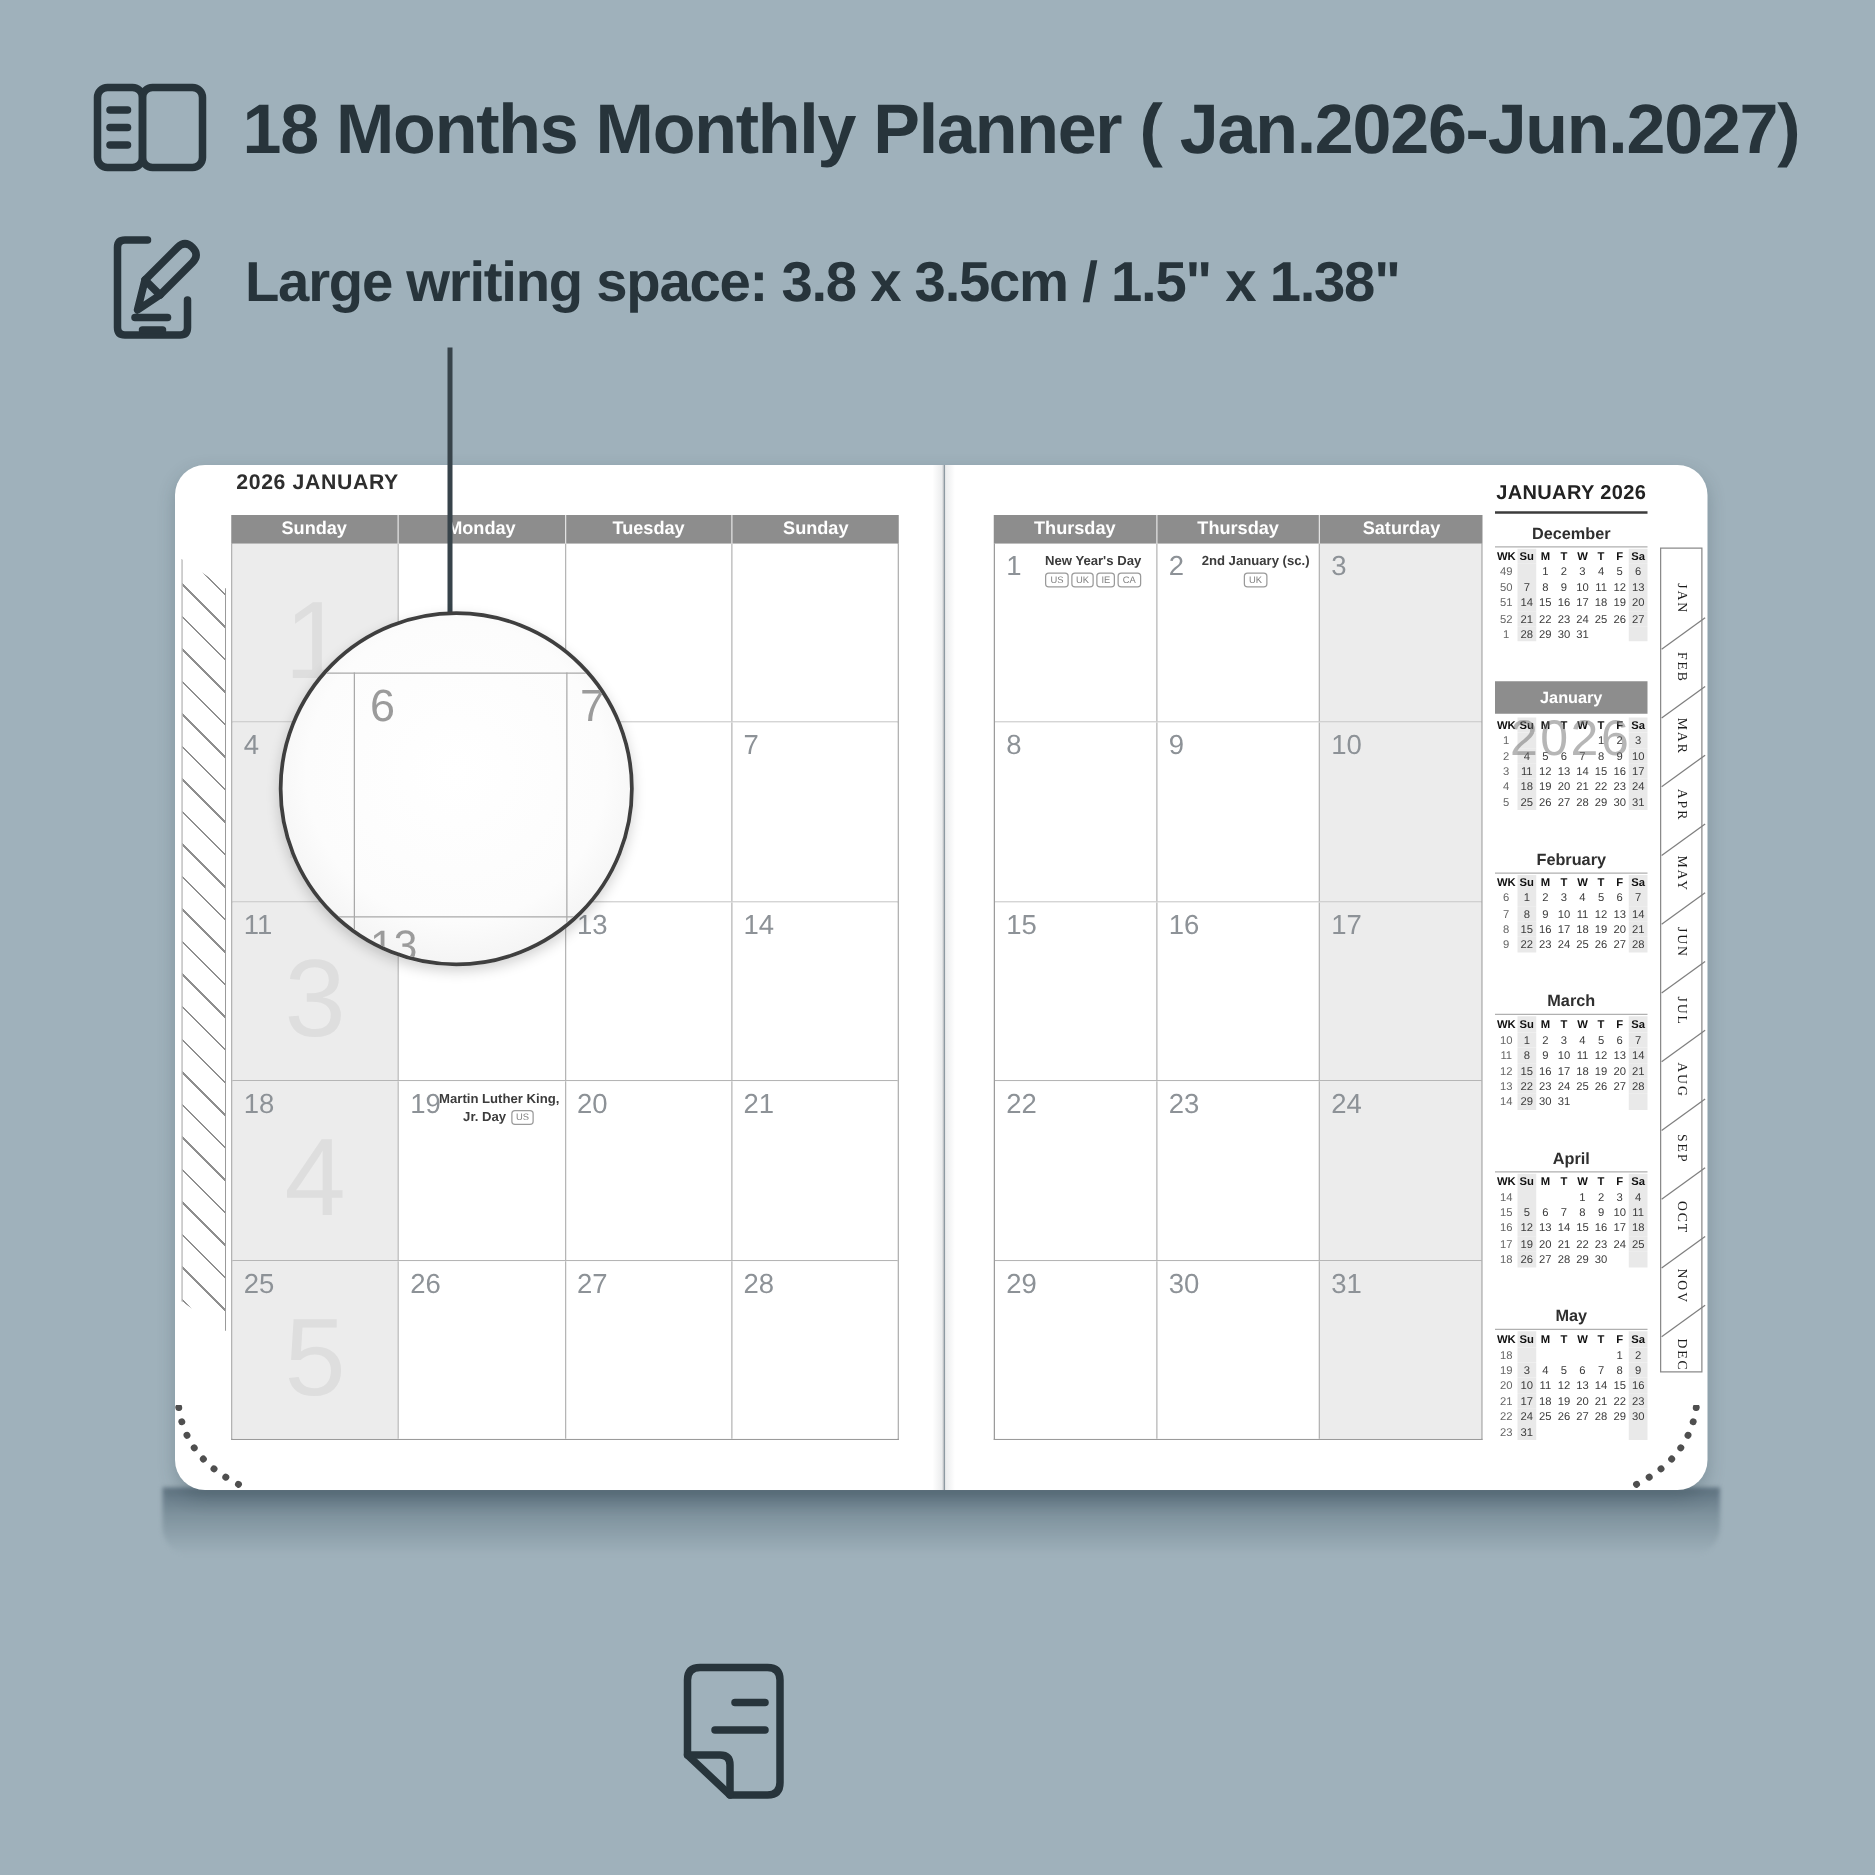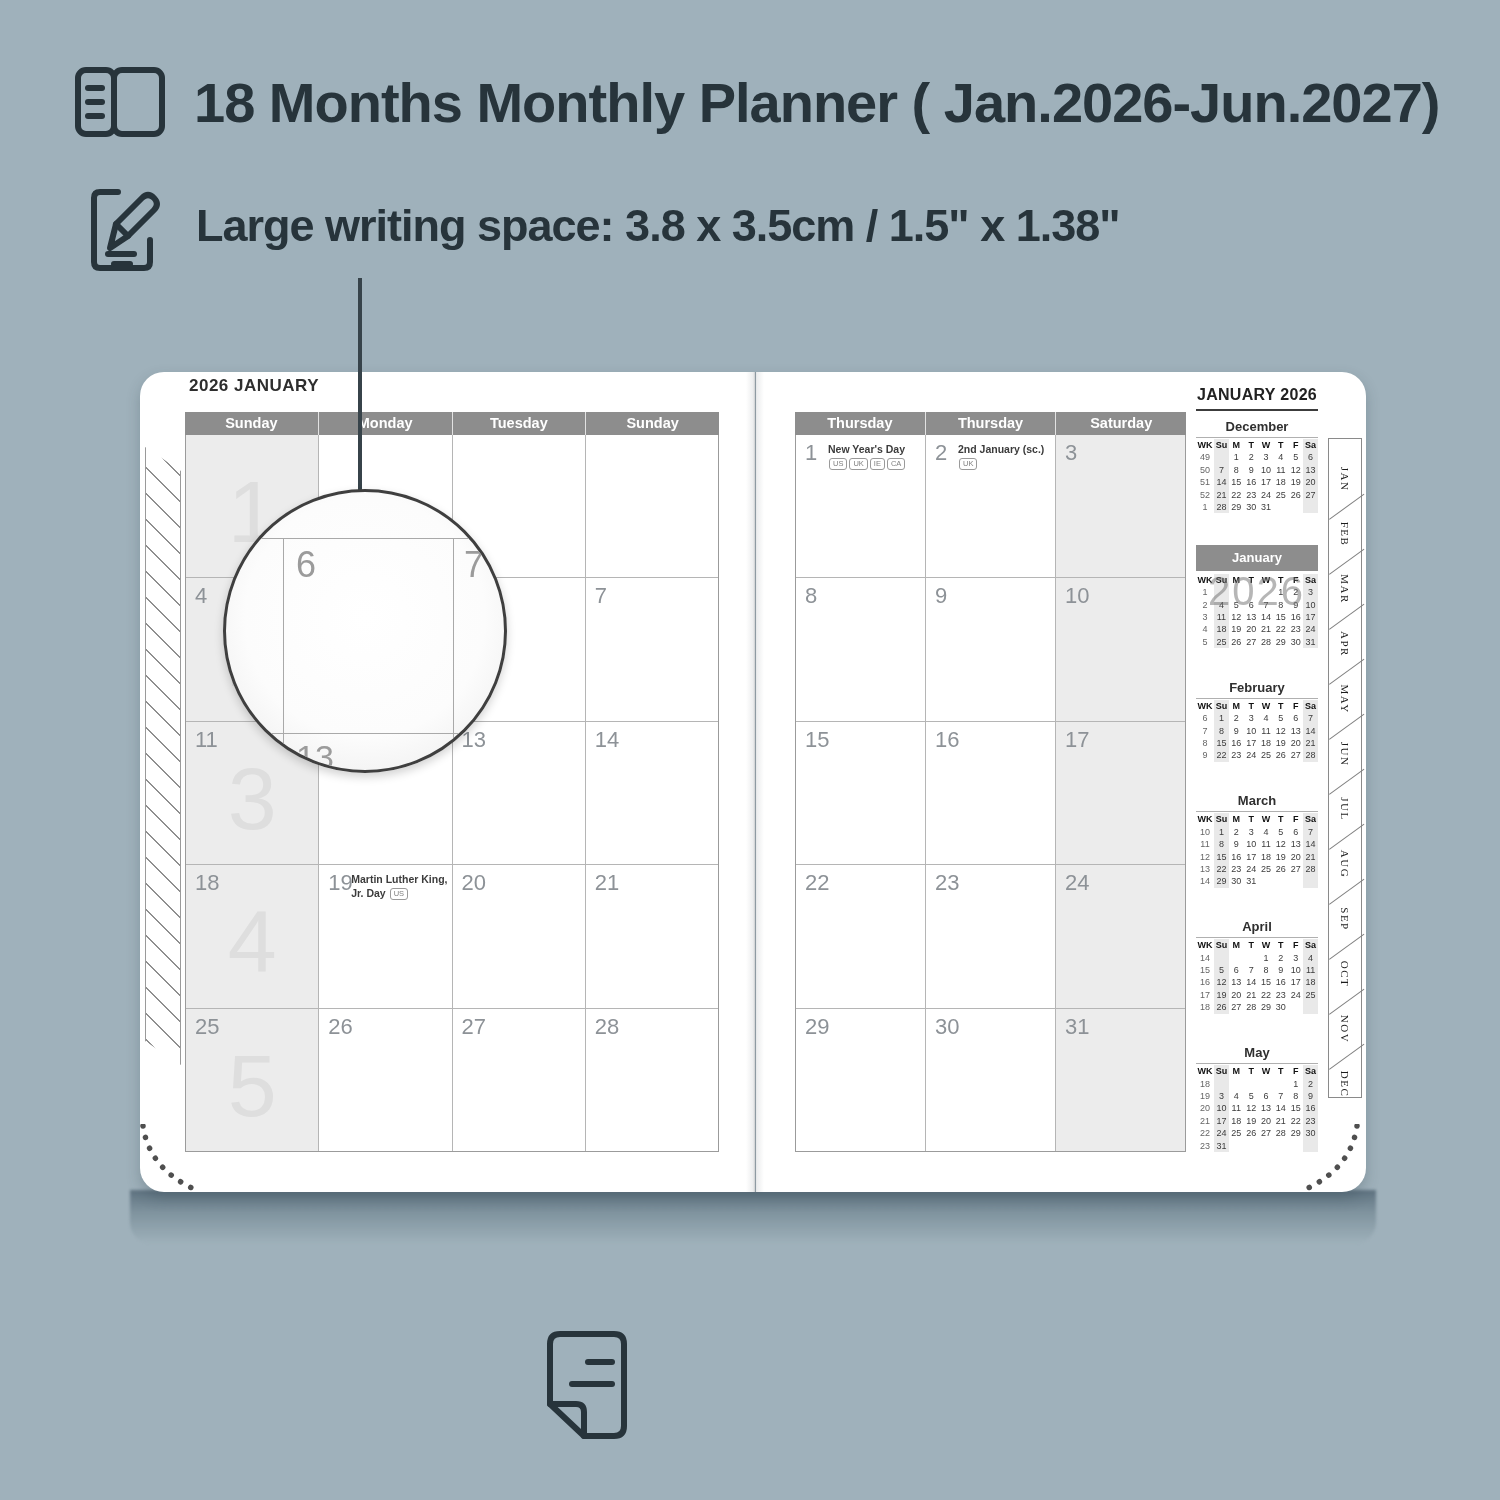--- a/index.html
+++ b/index.html
@@ -51,21 +51,21 @@
   .dayname{flex:1;color:#ffffff;font-weight:bold;font-size:14.5px;text-align:center;line-height:23px;}
   .dayname + .dayname{border-left:1px solid rgba(255,255,255,.75);}
   .maingrid{display:flex;flex-direction:column;height:717px;border:1px solid #9b9b9b;border-top:none;}
   .mrow{flex:1;display:flex;}
   .mrow + .mrow{border-top:1px solid #b5b5b5;}
   .mcell{flex:1;position:relative;background:#fff;}
   .mcell + .mcell{border-left:1px solid #b5b5b5;}
   .mcell.shaded{background:#ececec;}
   .dnum{position:absolute;top:5px;left:9px;font-size:22px;color:#8d9297;}
   .wm{position:absolute;left:50%;top:50%;transform:translate(-50%,-44%);font-size:88px;color:#dedede;}
-  .note{margin:8px 4px 0 32px;font-size:10.5px;font-weight:bold;color:#3c3c3c;line-height:1.3;}
+  .note{margin:8px 4px 0 32px;text-align:center;font-size:10.5px;font-weight:bold;color:#3c3c3c;line-height:1.3;}
   .badge{display:inline-block;border:1px solid #9a9a9a;border-radius:3px;font-size:7.5px;font-weight:normal;
          color:#808080;padding:0 3px;margin:1px 1px;line-height:10px;vertical-align:1px;background:#fff;}
 
   
   #sidebar{position:absolute;left:1056px;top:14px;width:122px;height:766px;display:flex;flex-direction:column;}
   #sidebar-title{font-size:16px;font-weight:bold;color:#222;text-align:center;letter-spacing:.3px;}
   #sidebar-rule{height:2px;background:#3c3c3c;margin-top:5px;}
   #mini-stack{flex:1;display:flex;flex-direction:column;justify-content:space-between;margin-top:8px;}
   .miniblock{position:relative;}
   .minititle{font-size:13px;font-weight:bold;color:#2f2f2f;text-align:center;margin-bottom:3px;}

